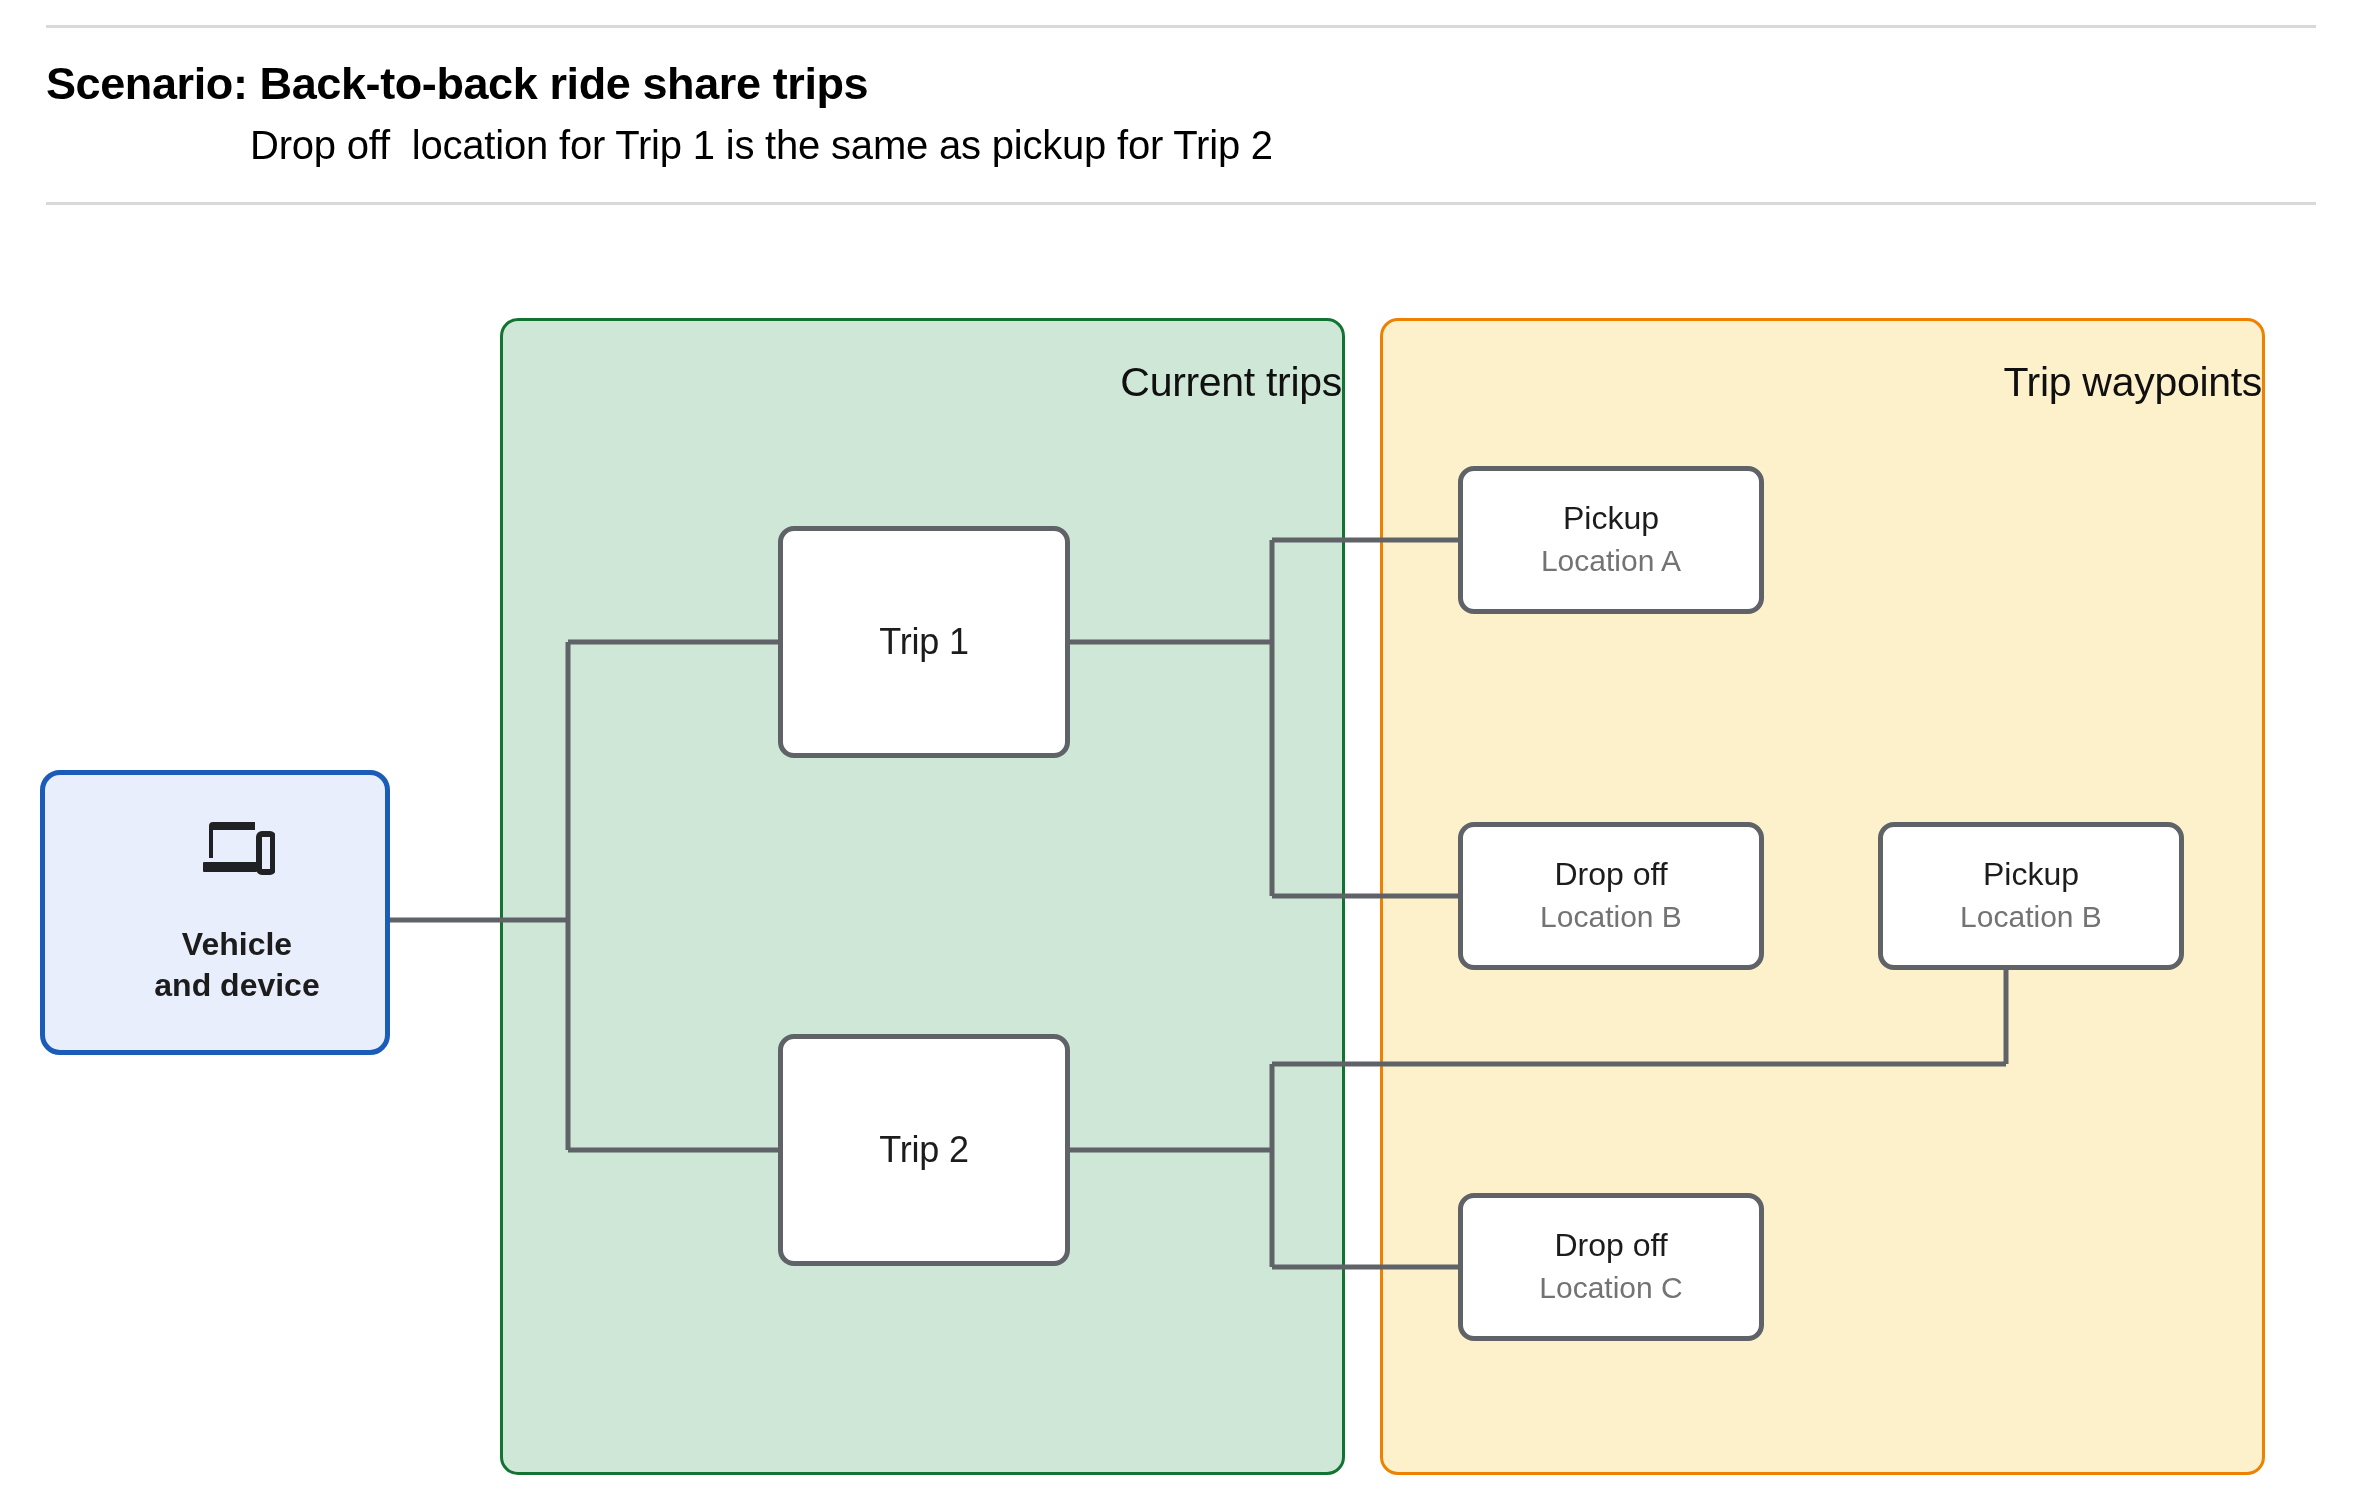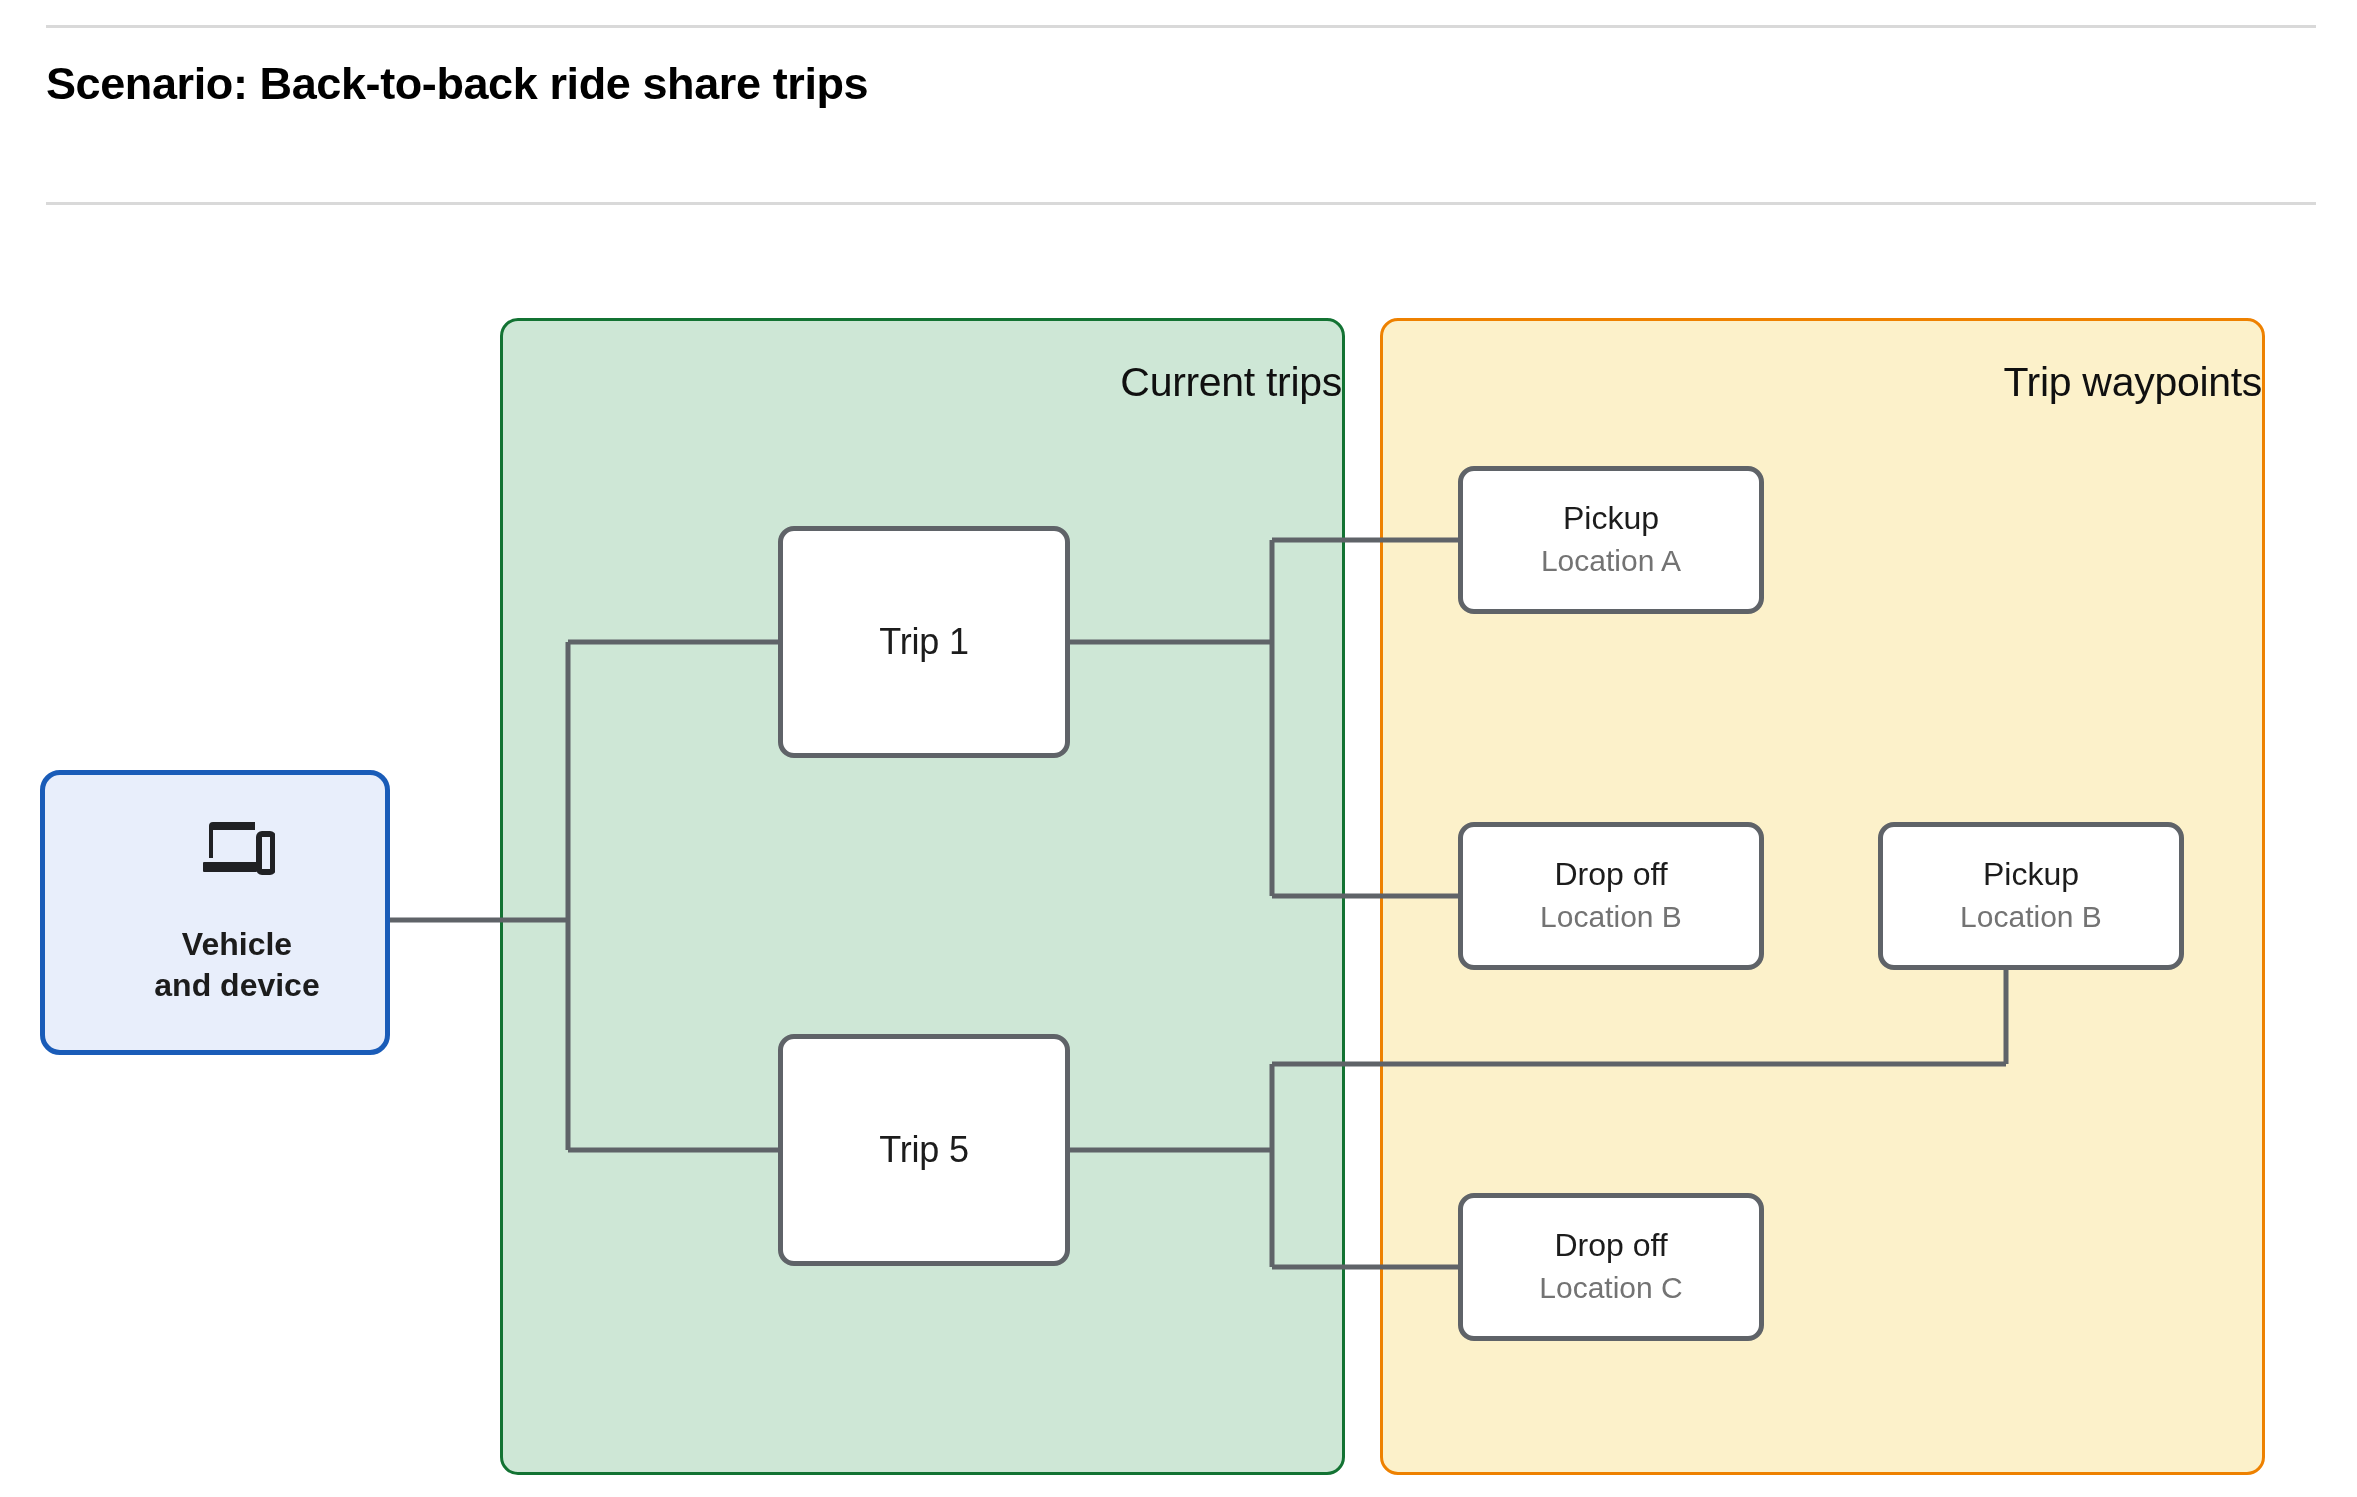--- a/index.html
+++ b/index.html
@@ -185,20 +185,21 @@
   #node-dropoff-b   { left: 1458px; top: 822px; }
   #node-pickup-b    { left: 1878px; top: 822px; }
   #node-dropoff-c   { left: 1458px; top: 1193px; }
 </style>
 </head>
 <body>
 
 <div id="header-block">
   <div id="header-rule-top"></div>
   <div id="scenario-title">Scenario: Back-to-back ride share trips</div>
+  <div id="scenario-subtitle">Drop off  location for Trip 1 is the same as pickup for Trip 2</div>
   <div id="header-rule-bottom"></div>
 </div>
 
 <div id="diagram-canvas">
 
   <div class="group-panel" id="panel-current-trips">
     <div class="group-title">Current trips</div>
   </div>
 
   <div class="group-panel" id="panel-trip-waypoints">
@@ -240,21 +241,21 @@
     </span>
     <span id="vehicle-device-label">Vehicle
 and device</span>
   </div>
 
   <div class="node trip-node" id="node-trip-1">
     <span class="trip-label">Trip 1</span>
   </div>
 
   <div class="node trip-node" id="node-trip-2">
-    <span class="trip-label">Trip 5</span>
+    <span class="trip-label">Trip 2</span>
   </div>
 
   <div class="node waypoint-node" id="node-pickup-a">
     <span class="waypoint-title">Pickup</span>
     <span class="waypoint-subtitle">Location A</span>
   </div>
 
   <div class="node waypoint-node" id="node-dropoff-b">
     <span class="waypoint-title">Drop off</span>
     <span class="waypoint-subtitle">Location B</span>

